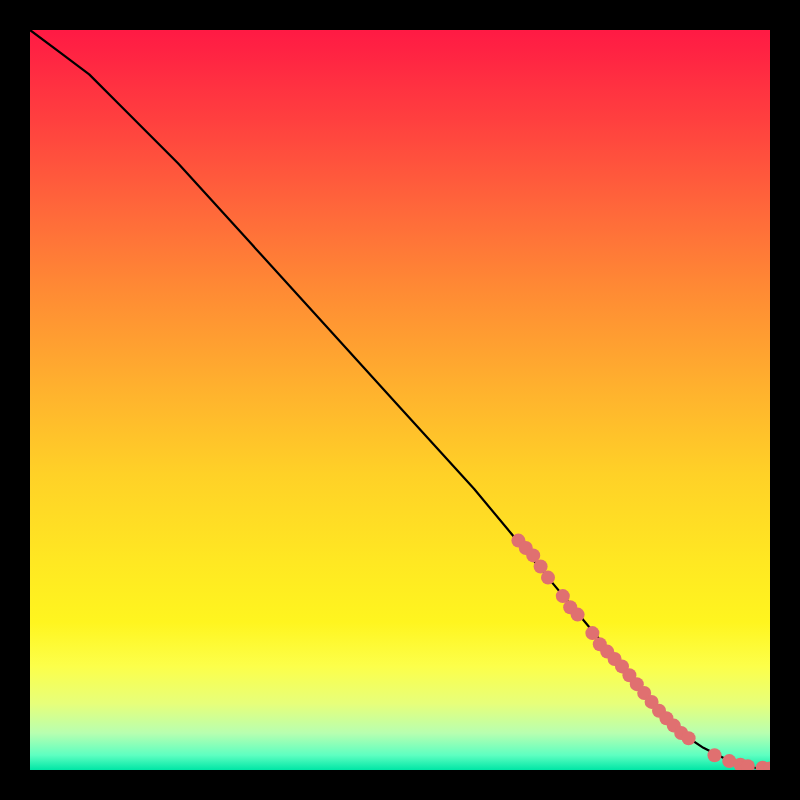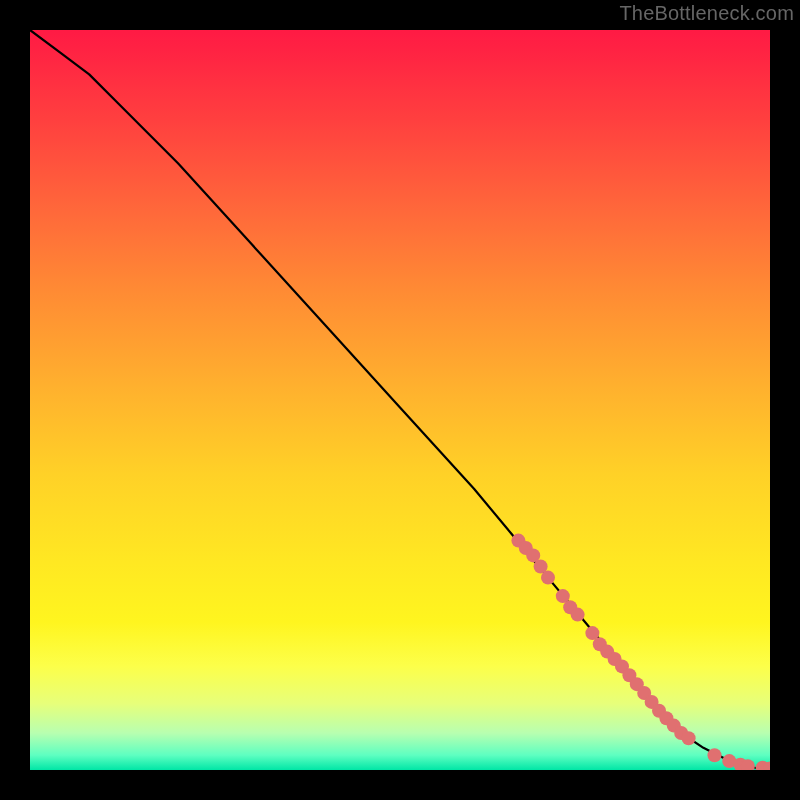--- a/index.html
+++ b/index.html
@@ -70,21 +70,20 @@
   }
   .marker {
     fill: #e07070;
     stroke: none;
   }
 </style>
 </head>
 <body>
 
 <div class="stage">
-  <div class="watermark">TheBottleneck.com</div>
 
   <div class="plot-area">
     <div class="grad"></div>
     <svg class="overlay" viewBox="0 0 740 740" preserveAspectRatio="none">
       <path id="curve-path" class="curve" d="M0.00 0.00 L29.60 22.20 L59.20 44.40 L88.80 74.00 L148.00 133.20 L222.00 214.60 L296.00 296.00 L370.00 377.40 L444.00 458.80 L481.00 503.20 L518.00 547.60 L555.00 592.00 L592.00 636.40 L629.00 680.80 L651.20 703.00 L673.40 717.80 L695.60 728.90 L710.40 734.82 L725.20 737.78 L740.00 738.52"></path>
       <g id="marker-group">
           <circle cx="488.40" cy="510.60" r="7" class="marker" fill="#e07070"></circle>
           <circle cx="495.80" cy="518.00" r="7" class="marker" fill="#e07070"></circle>
           <circle cx="503.20" cy="525.40" r="7" class="marker" fill="#e07070"></circle>
           <circle cx="510.60" cy="536.50" r="7" class="marker" fill="#e07070"></circle>

